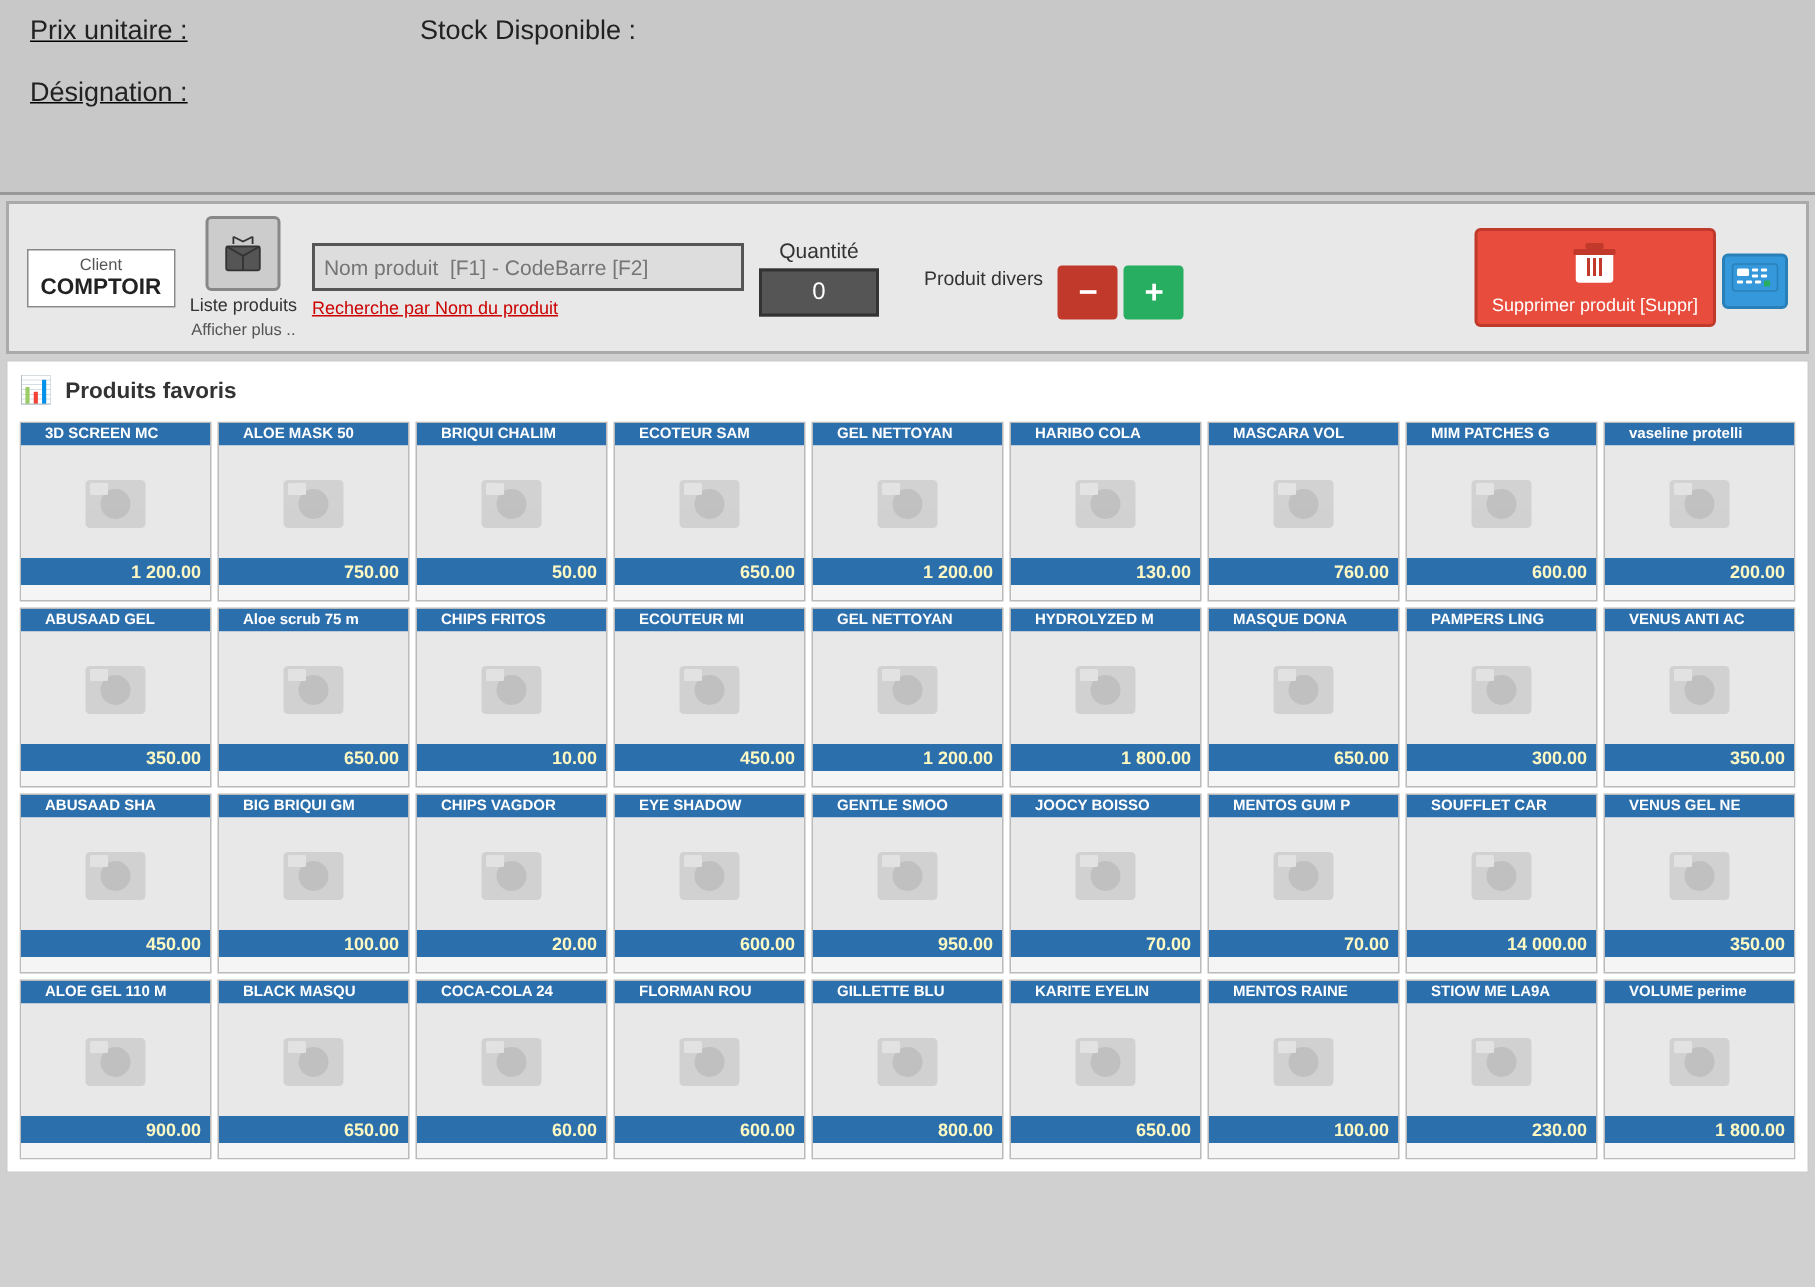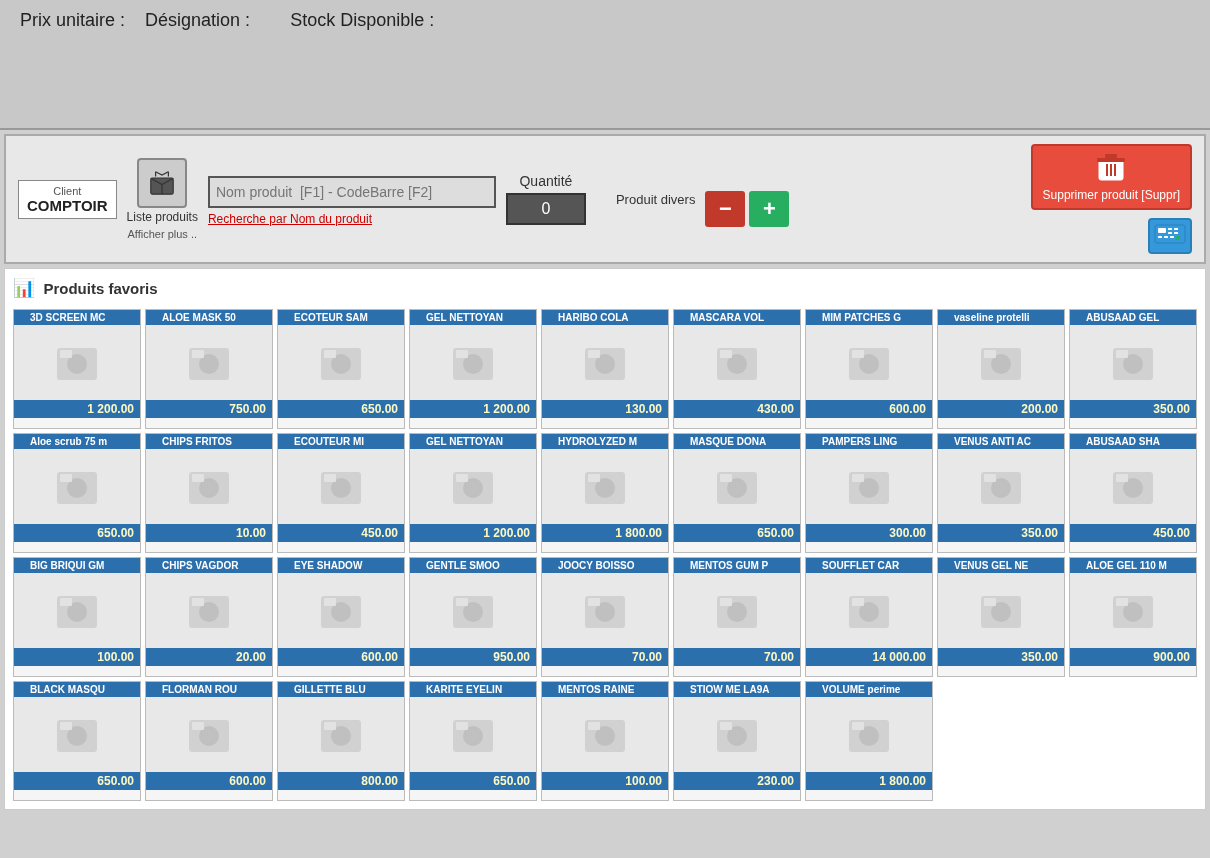--- a/index.html
+++ b/index.html
@@ -10,23 +10,24 @@
       background: #c8c8c8;
       padding: 10px 20px;
       display: flex;
       align-items: flex-start;
       gap: 40px;
       min-height: 130px;
       border-bottom: 2px solid #999;
     }
     .top-left {
       display: flex;
-      flex-direction: row;
+      flex-direction: column;
       gap: 20px;
       min-width: 220px;
+      text-decoration: underline;
     }
     .top-label {
       font-size: 18px;
       color: #222;
     }
     .top-middle {
       display: flex;
       flex-direction: column;
       gap: 6px;
       min-width: 200px;
@@ -288,21 +289,21 @@
 
   <div class="produit-divers-area">
     <span style="font-size:13px;color:#333;">Produit divers</span>
   </div>
 
   <div class="pm-buttons">
     <button class="pm-btn minus">−</button>
     <button class="pm-btn plus">+</button>
   </div>
 
-  <div style="margin-left:auto;display:flex;flex-direction:column;align-items:flex-end;gap:4px;">
+  <div style="margin-left:auto;display:flex;align-items:center;gap:4px;">
     <button class="suppr-btn">
       <svg width="32" height="32" viewBox="0 0 32 32">
         <rect x="4" y="8" width="24" height="20" rx="2" fill="#fff" stroke="#fff" stroke-width="1"></rect>
         <line x1="12" y1="12" x2="12" y2="24" stroke="#c0392b" stroke-width="2"></line>
         <line x1="16" y1="12" x2="16" y2="24" stroke="#c0392b" stroke-width="2"></line>
         <line x1="20" y1="12" x2="20" y2="24" stroke="#c0392b" stroke-width="2"></line>
         <rect x="2" y="6" width="28" height="4" rx="1" fill="#c0392b"></rect>
         <rect x="10" y="2" width="12" height="4" rx="1" fill="#c0392b"></rect>
       </svg>
       <span class="suppr-label">Supprimer produit [Suppr]</span>
@@ -347,20 +348,31 @@
           <div class="product-card-img">
             <svg viewBox="0 0 50 50" xmlns="http://www.w3.org/2000/svg">
     <rect x="5" y="10" width="40" height="32" rx="3" fill="#bbb"></rect>
     <circle cx="25" cy="26" r="10" fill="#999"></circle>
     <rect x="8" y="12" width="12" height="8" rx="1" fill="#ddd"></rect>
   </svg>
           </div>
           <div class="product-card-price">750.00</div>
         </div>
         <div class="product-card">
+          <div class="product-card-name">BRIQUI CHALIM</div>
+          <div class="product-card-img">
+            <svg viewBox="0 0 50 50" xmlns="http://www.w3.org/2000/svg">
+    <rect x="5" y="10" width="40" height="32" rx="3" fill="#bbb"></rect>
+    <circle cx="25" cy="26" r="10" fill="#999"></circle>
+    <rect x="8" y="12" width="12" height="8" rx="1" fill="#ddd"></rect>
+  </svg>
+          </div>
+          <div class="product-card-price">50.00</div>
+        </div>
+        <div class="product-card">
           <div class="product-card-name">ECOTEUR SAM</div>
           <div class="product-card-img">
             <svg viewBox="0 0 50 50" xmlns="http://www.w3.org/2000/svg">
     <rect x="5" y="10" width="40" height="32" rx="3" fill="#bbb"></rect>
     <circle cx="25" cy="26" r="10" fill="#999"></circle>
     <rect x="8" y="12" width="12" height="8" rx="1" fill="#ddd"></rect>
   </svg>
           </div>
           <div class="product-card-price">650.00</div>
         </div>
@@ -388,21 +400,21 @@
         </div>
         <div class="product-card">
           <div class="product-card-name">MASCARA VOL</div>
           <div class="product-card-img">
             <svg viewBox="0 0 50 50" xmlns="http://www.w3.org/2000/svg">
     <rect x="5" y="10" width="40" height="32" rx="3" fill="#bbb"></rect>
     <circle cx="25" cy="26" r="10" fill="#999"></circle>
     <rect x="8" y="12" width="12" height="8" rx="1" fill="#ddd"></rect>
   </svg>
           </div>
-          <div class="product-card-price">430.00</div>
+          <div class="product-card-price">760.00</div>
         </div>
         <div class="product-card">
           <div class="product-card-name">MIM PATCHES G</div>
           <div class="product-card-img">
             <svg viewBox="0 0 50 50" xmlns="http://www.w3.org/2000/svg">
     <rect x="5" y="10" width="40" height="32" rx="3" fill="#bbb"></rect>
     <circle cx="25" cy="26" r="10" fill="#999"></circle>
     <rect x="8" y="12" width="12" height="8" rx="1" fill="#ddd"></rect>
   </svg>
           </div>
@@ -633,20 +645,31 @@
           <div class="product-card-img">
             <svg viewBox="0 0 50 50" xmlns="http://www.w3.org/2000/svg">
     <rect x="5" y="10" width="40" height="32" rx="3" fill="#bbb"></rect>
     <circle cx="25" cy="26" r="10" fill="#999"></circle>
     <rect x="8" y="12" width="12" height="8" rx="1" fill="#ddd"></rect>
   </svg>
           </div>
           <div class="product-card-price">650.00</div>
         </div>
         <div class="product-card">
+          <div class="product-card-name">COCA-COLA 24</div>
+          <div class="product-card-img">
+            <svg viewBox="0 0 50 50" xmlns="http://www.w3.org/2000/svg">
+    <rect x="5" y="10" width="40" height="32" rx="3" fill="#bbb"></rect>
+    <circle cx="25" cy="26" r="10" fill="#999"></circle>
+    <rect x="8" y="12" width="12" height="8" rx="1" fill="#ddd"></rect>
+  </svg>
+          </div>
+          <div class="product-card-price">60.00</div>
+        </div>
+        <div class="product-card">
           <div class="product-card-name">FLORMAN ROU</div>
           <div class="product-card-img">
             <svg viewBox="0 0 50 50" xmlns="http://www.w3.org/2000/svg">
     <rect x="5" y="10" width="40" height="32" rx="3" fill="#bbb"></rect>
     <circle cx="25" cy="26" r="10" fill="#999"></circle>
     <rect x="8" y="12" width="12" height="8" rx="1" fill="#ddd"></rect>
   </svg>
           </div>
           <div class="product-card-price">600.00</div>
         </div>

